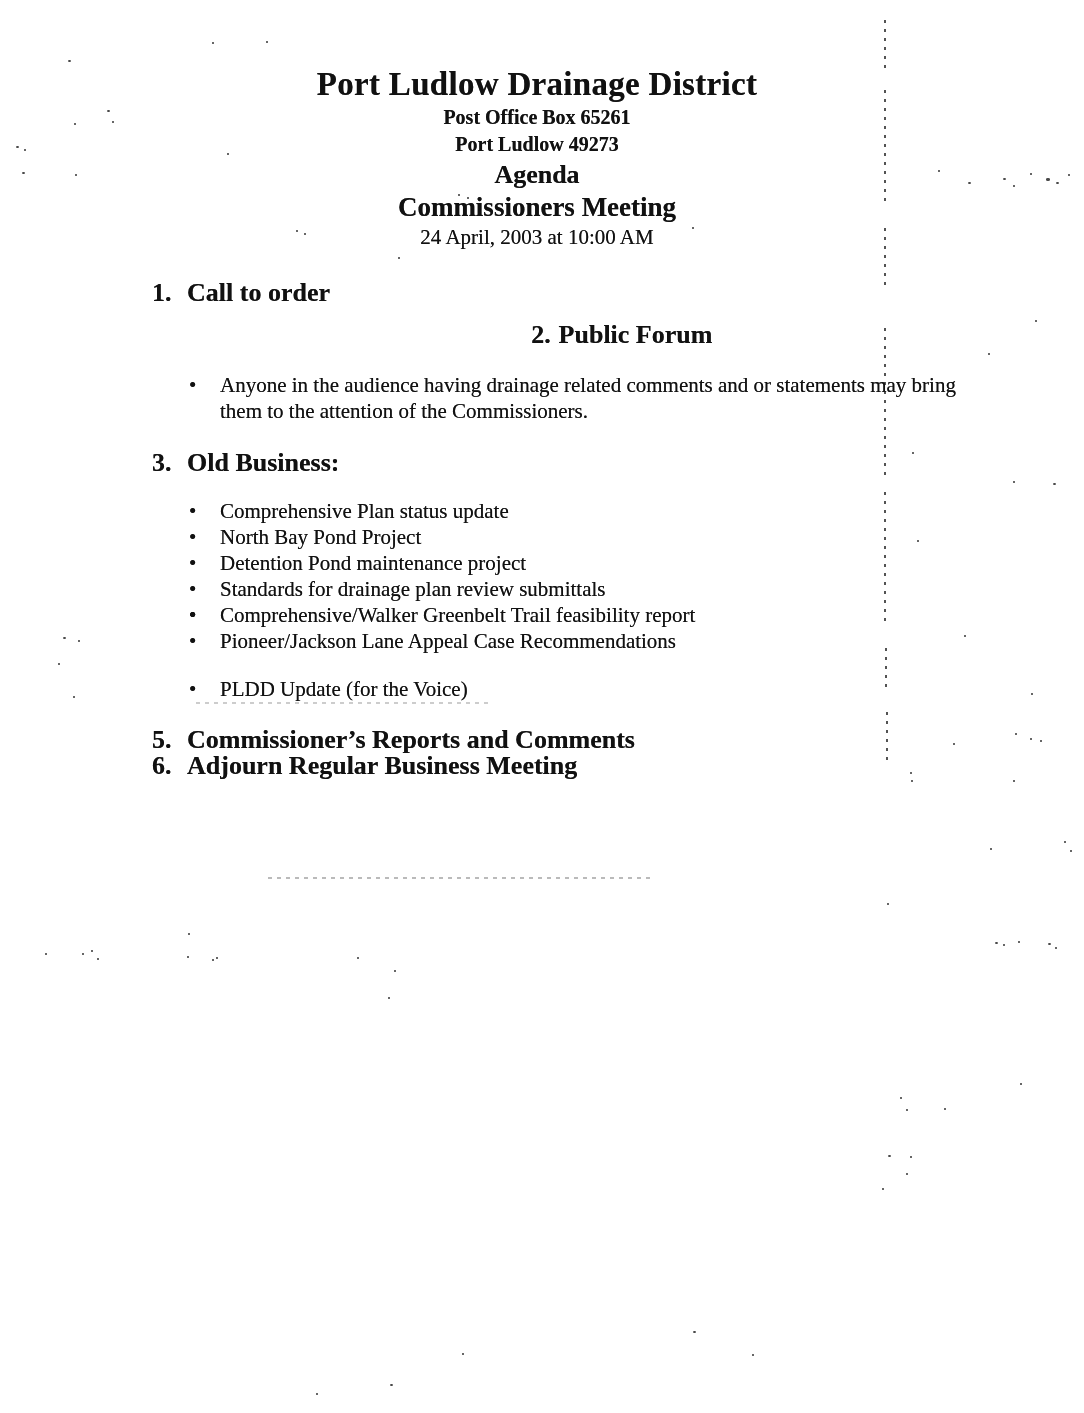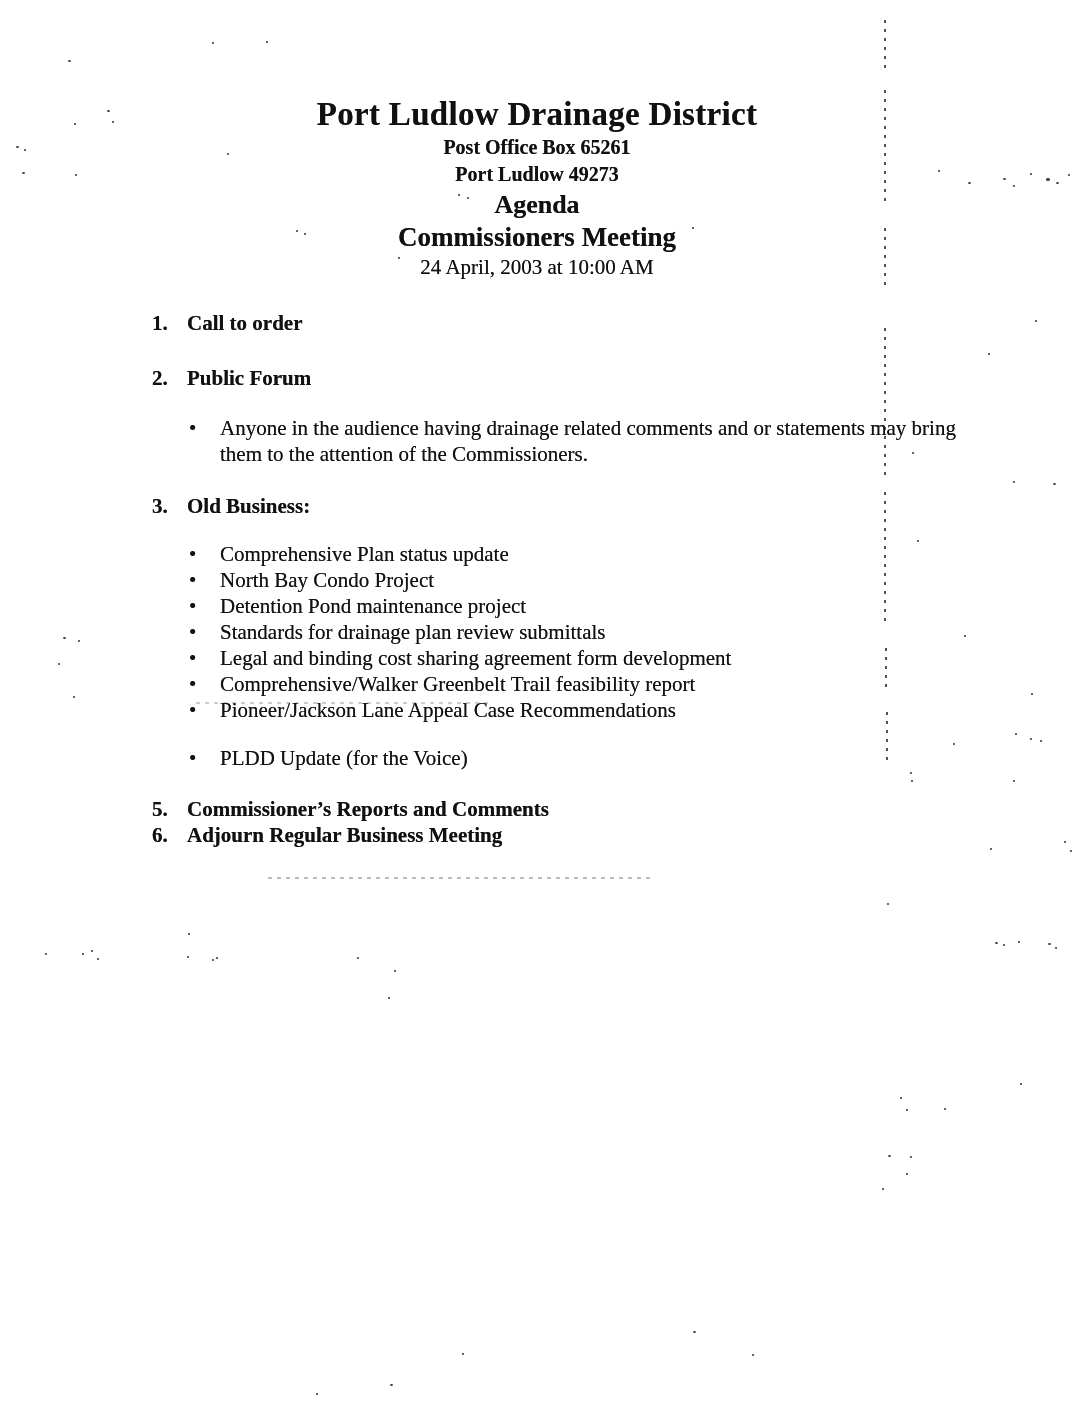--- a/index.html
+++ b/index.html
@@ -9,33 +9,33 @@
     width:1084px; height:1413px;
     margin:0 auto;
     background:var(--paper);
     overflow:hidden;
     font-family:"Liberation Serif","DejaVu Serif",serif;
     color:var(--ink);
     text-shadow:0 0 0.6px rgba(0,0,0,0.65); 
   }
 
   
-  .hdr { text-align:center; padding-top:94px; margin-right:10px; }
+  .hdr { text-align:center; padding-top:64px; margin-right:10px; }
   .title   { margin:0; font-size:33px; line-height:40px; font-weight:700; letter-spacing:0.3px; }
   .addr    { font-size:20px; line-height:27px; font-weight:700; }
   .agenda  { font-size:26px; line-height:33px; font-weight:700; }
   .meeting { font-size:27px; line-height:32px; font-weight:700; }
   .dt      { font-size:21px; line-height:28px; font-weight:400; }
 
   
   .list { margin:0; }
-  .item { padding-left:152px; font-size:21px; line-height:26px; font-weight:700; }
+  .item { padding-left:152px; font-size:26px; line-height:26px; font-weight:700; }
   .item .num { display:inline-block; width:35px; }
   #item1 { margin-top:29px; }
-  #item2 { margin-top:29px; }
+  #item2 { margin-top:16px;text-align:center; }
   #item3 { margin-top:26px; }
   #item4 { margin-top:25px; }
   #item5 { margin-top:25px; }
   #item6 { margin-top:0; }
 
   ul.bullets { margin:0; padding:0; list-style:none; font-size:21px; line-height:26px; font-weight:400; }
   #ul2 { margin-top:24px; }
   #ul3 { margin-top:22px; }
   #ul4 { margin-top:22px; }
   .bullets li { position:relative; padding-left:220px; }
@@ -86,24 +86,24 @@
         <span class="blt">•</span><span>Anyone in the audience having drainage related comments and or statements may bring them to the attention of the Commissioners.</span>
       </li>
     </ul>
 
     <div class="item" id="item3">
       <span class="num">3.</span><span class="lbl">Old Business:</span>
     </div>
 
     <ul class="bullets" id="ul3">
       <li><span class="blt">•</span><span>Comprehensive Plan status update</span></li>
-      <li><span class="blt">•</span><span>North Bay Condo Project</span></li>
+      <li><span class="blt">•</span><span>North Bay Pond Project</span></li>
       <li><span class="blt">•</span><span>Detention Pond maintenance project</span></li>
       <li><span class="blt">•</span><span>Standards for drainage plan review submittals</span></li>
-      <li><span class="blt">•</span><span>Legal and binding cost sharing agreement form development</span></li>
+      <li><span class="blt">•</span></li>
       <li><span class="blt">•</span><span>Comprehensive/Walker Greenbelt Trail feasibility report</span></li>
       <li><span class="blt">•</span><span>Pioneer/Jackson Lane Appeal Case Recommendations</span></li>
     </ul>
 
 
     <ul class="bullets" id="ul4">
       <li><span class="blt">•</span><span>PLDD Update (for the Voice)</span></li>
     </ul>
 
     <div class="item" id="item5">

